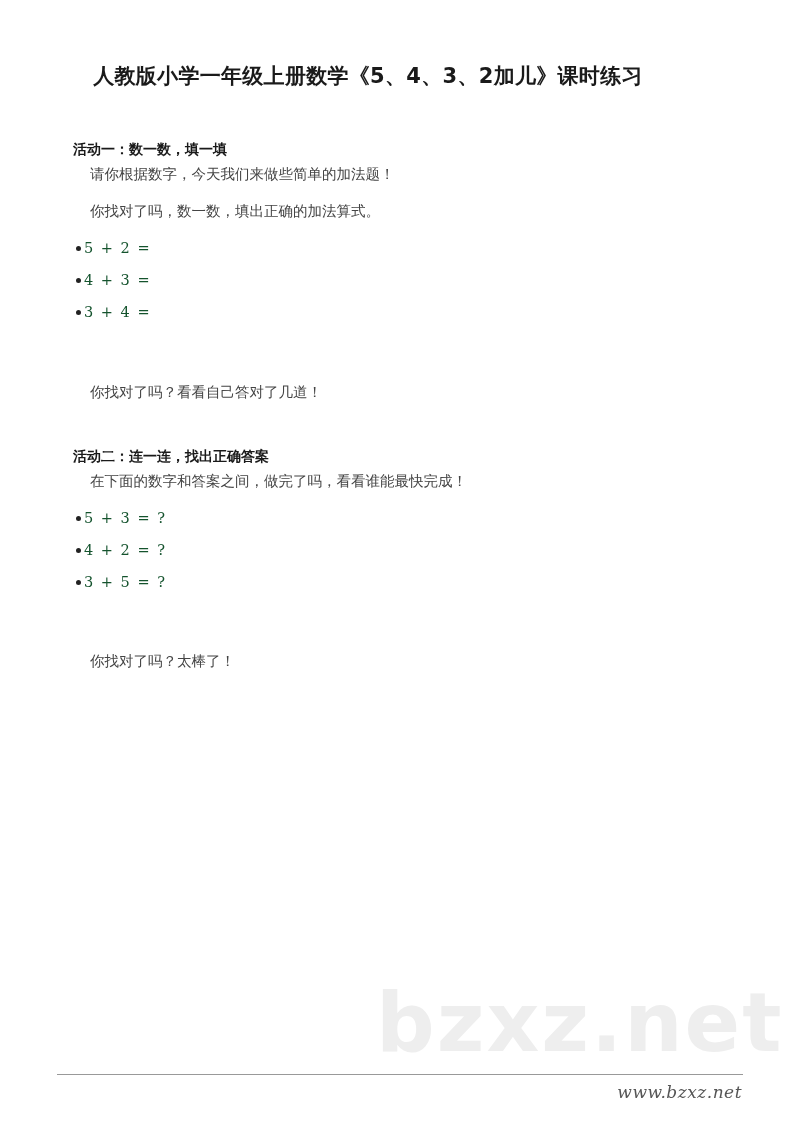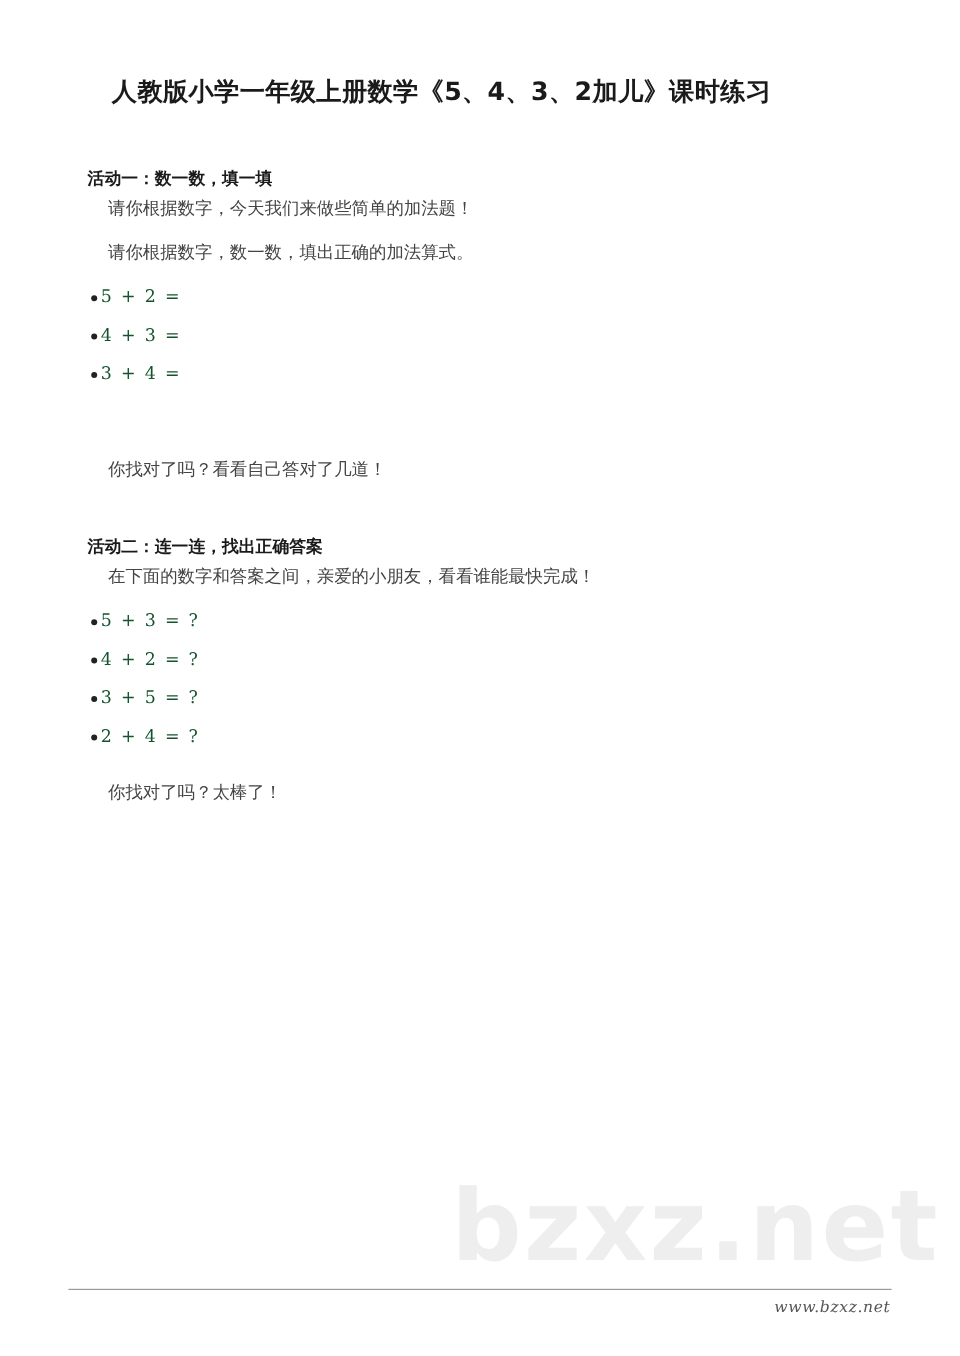--- a/index.html
+++ b/index.html
@@ -90,39 +90,39 @@
       width: 686px;
       height: 0;
       border-top: 1.5px solid #999999;
     }
     .footer-url {
       position: absolute;
       right: 58px;
       top: 1082px;
       font-family: "DejaVu Serif", "Liberation Serif", serif;
       font-style: italic;
-      font-size: 13px;
+      font-size: 17px;
       color: #555555;
       letter-spacing: 0.5px;
     }
   </style>
 </head>
 <body>
 
 <div class="page-title">人教版小学一年级上册数学《5、4、3、2加儿》课时练习</div>
 
 <div class="section" style="top:121px;">
   <h2 class="section-heading">活动一：数一数，填一填</h2>
 </div>
 
 <div class="section" style="top:164px;">
   <p class="para">请你根据数字，今天我们来做些简单的加法题！</p>
 </div>
 <div class="section" style="top:201px;">
-  <p class="para">请你根据数字，数一数，填出正确的加法算式。</p>
+  <p class="para">你找对了吗，数一数，填出正确的加法算式。</p>
 </div>
 
 <div class="section" style="top:238px;">
   <ul class="list">
     <li class="list-item" style="margin-bottom:12px;">
       <span class="bullet"></span>
       <span>5 + 2 =</span>
     </li>
     <li class="list-item" style="margin-bottom:12px;">
       <span class="bullet"></span>
@@ -137,41 +137,37 @@
 
 <div class="section" style="top:382px;">
   <p class="para">你找对了吗？看看自己答对了几道！</p>
 </div>
 
 <div class="section" style="top:428px;">
   <h2 class="section-heading">活动二：连一连，找出正确答案</h2>
 </div>
 
 <div class="section" style="top:471px;">
-  <p class="para">在下面的数字和答案之间，亲爱的小朋友，看看谁能最快完成！</p>
+  <p class="para">在下面的数字和答案之间，做完了吗，看看谁能最快完成！</p>
 </div>
 
 <div class="section" style="top:508px;">
   <ul class="list">
     <li class="list-item" style="margin-bottom:12px;">
       <span class="bullet"></span>
       <span>5 + 3 = ?</span>
     </li>
     <li class="list-item" style="margin-bottom:12px;">
       <span class="bullet"></span>
       <span>4 + 2 = ?</span>
     </li>
     <li class="list-item" style="margin-bottom:12px;">
       <span class="bullet"></span>
       <span>3 + 5 = ?</span>
     </li>
-    <li class="list-item">
-      <span class="bullet"></span>
-      <span>2 + 4 = ?</span>
-    </li>
   </ul>
 </div>
 
 <div class="section" style="top:651px;">
   <p class="para">你找对了吗？太棒了！</p>
 </div>
 
 <div class="watermark">bzxz.net</div>
 <div class="footer-rule"></div>
 <div class="footer-url">www.bzxz.net</div>

